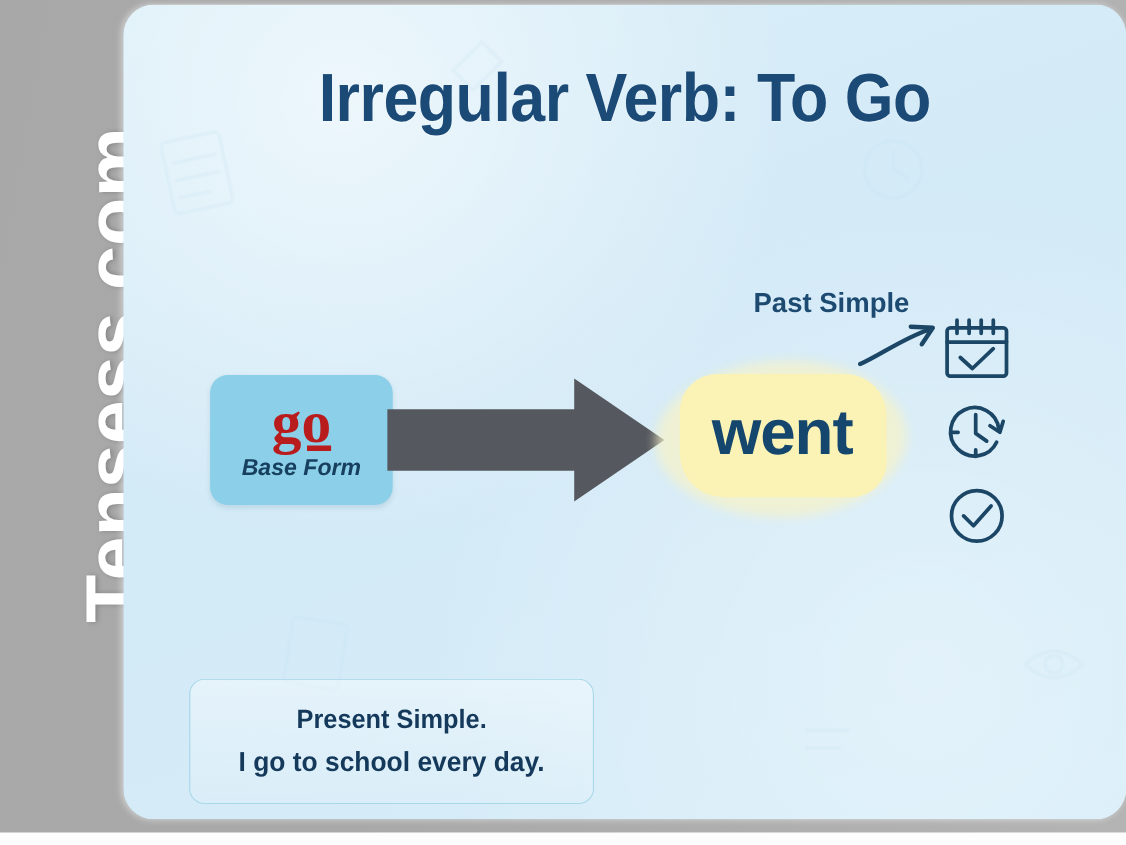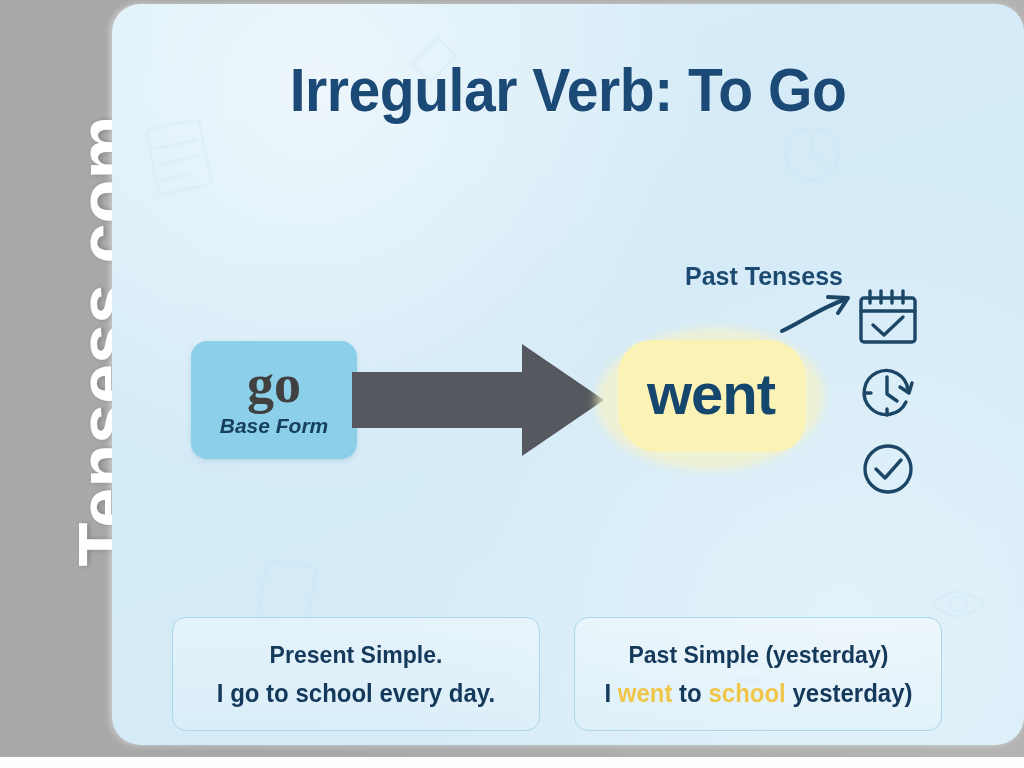--- a/index.html
+++ b/index.html
@@ -101,26 +101,27 @@
     height: 118px;
     background: #8ccfe8;
     border-radius: 16px;
     box-shadow: 0 2px 5px rgba(60,110,140,0.16);
     display: flex;
     flex-direction: column;
     align-items: center;
     justify-content: center;
   }
   .base-word {
-    color: #404040;
+    color: #b91c1c;
     font-family: "Liberation Serif", serif;
     font-weight: 700;
     font-size: 54px;
     line-height: 0.98;
     margin-top: -4px;
+    text-decoration: underline;
   }
   .base-label {
     color: #17405f;
     font-family: "Liberation Sans", sans-serif;
     font-weight: 700;
     font-size: 21px;
     margin-top: 4px;
     font-style: italic;
   }
 
@@ -287,21 +288,21 @@
 
     <div class="base-box">
       <div class="base-word">go</div>
       <div class="base-label">Base Form</div>
     </div>
 
     <svg class="block-arrow" viewBox="0 0 252 116">
       <path d="M0 30 L170 30 L170 2 L252 58 L170 114 L170 86 L0 86 Z" fill="#55595f"></path>
     </svg>
 
-    <div class="past-caption">Past Tensess</div>
+    <div class="past-caption">Past Simple</div>
 
     <svg class="curve-arrow" viewBox="0 0 80 44">
       <path d="M4 42 C22 34 44 18 66 11" stroke="#1b4666" stroke-width="4" fill="none" stroke-linecap="round"></path>
       <path d="M50 8 L70 9 L60 24" fill="none" stroke="#1b4666" stroke-width="4" stroke-linecap="round" stroke-linejoin="round"></path>
     </svg>
 
     <div class="blob-wrap">
       <div class="blob-glow"></div>
       <div class="blob-main"></div>
       <div class="went-word">went</div>
@@ -336,26 +337,20 @@
 
     <div class="cards">
 
       <div class="card">
         <div class="card-title">Present Simple.</div>
         <div class="card-sentence">
           <span>I go to school every day.</span>
         </div>
       </div>
 
-      <div class="card">
-        <div class="card-title">Past Simple (yesterday)</div>
-        <div class="card-sentence">
-          <span>I </span><span class="hl">went</span><span> to </span><span class="hl">school</span><span> yesterday)</span>
-        </div>
-      </div>
 
     </div>
 
   </div>
 
   <div class="bottom-strip"></div>
 
 </div>
 
 </body></html>

